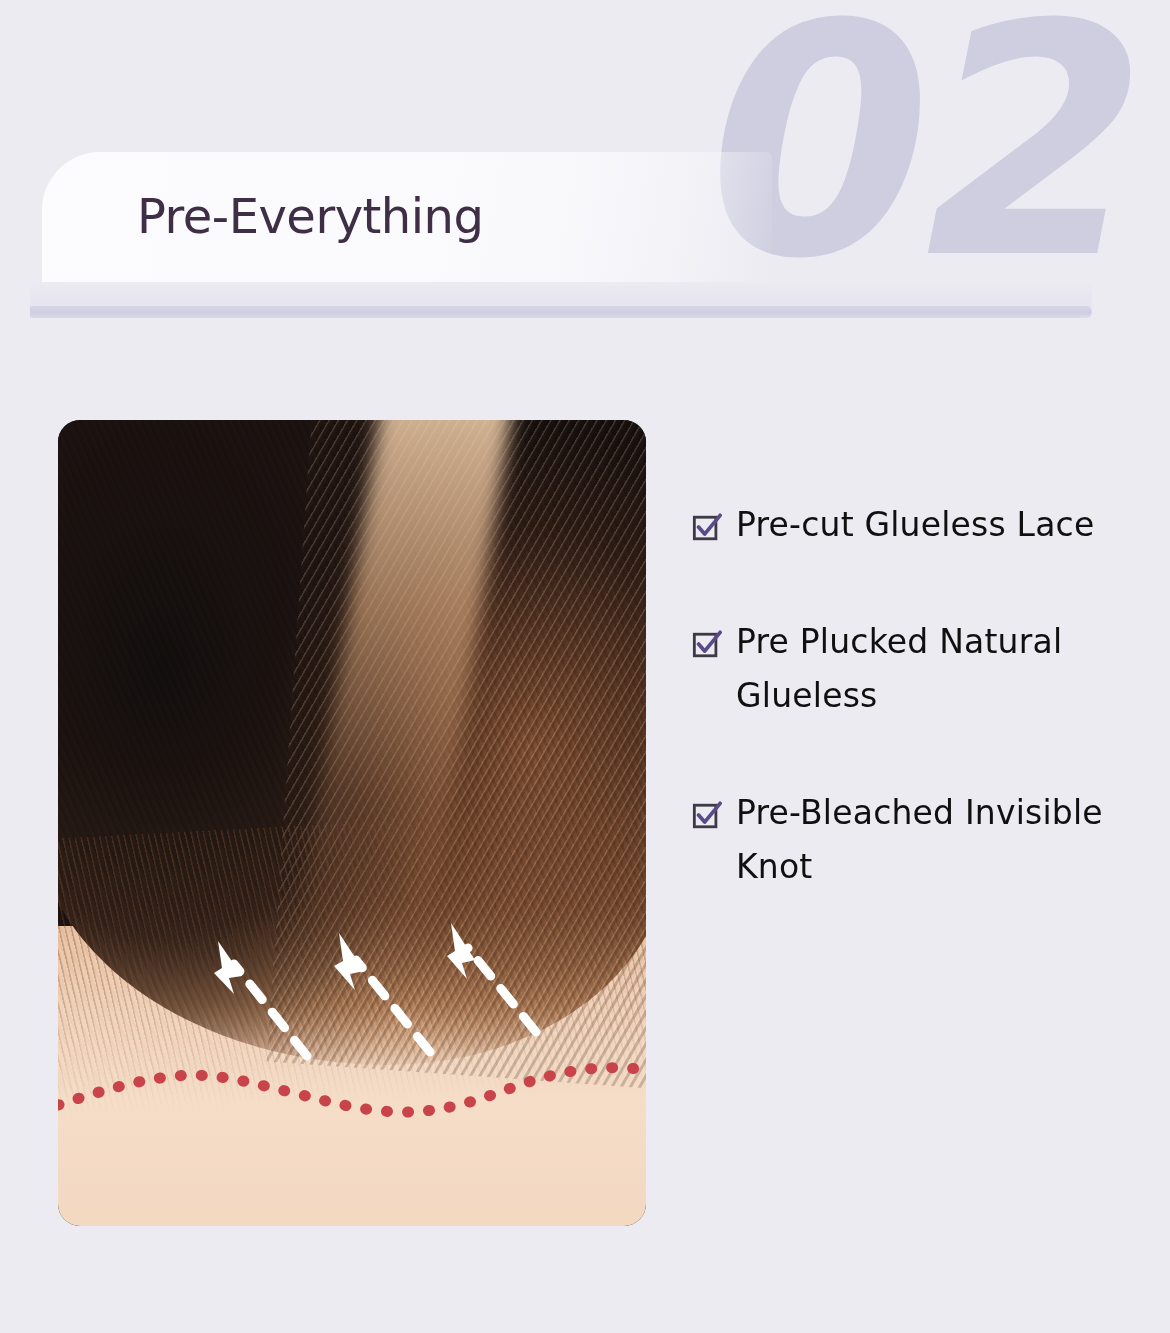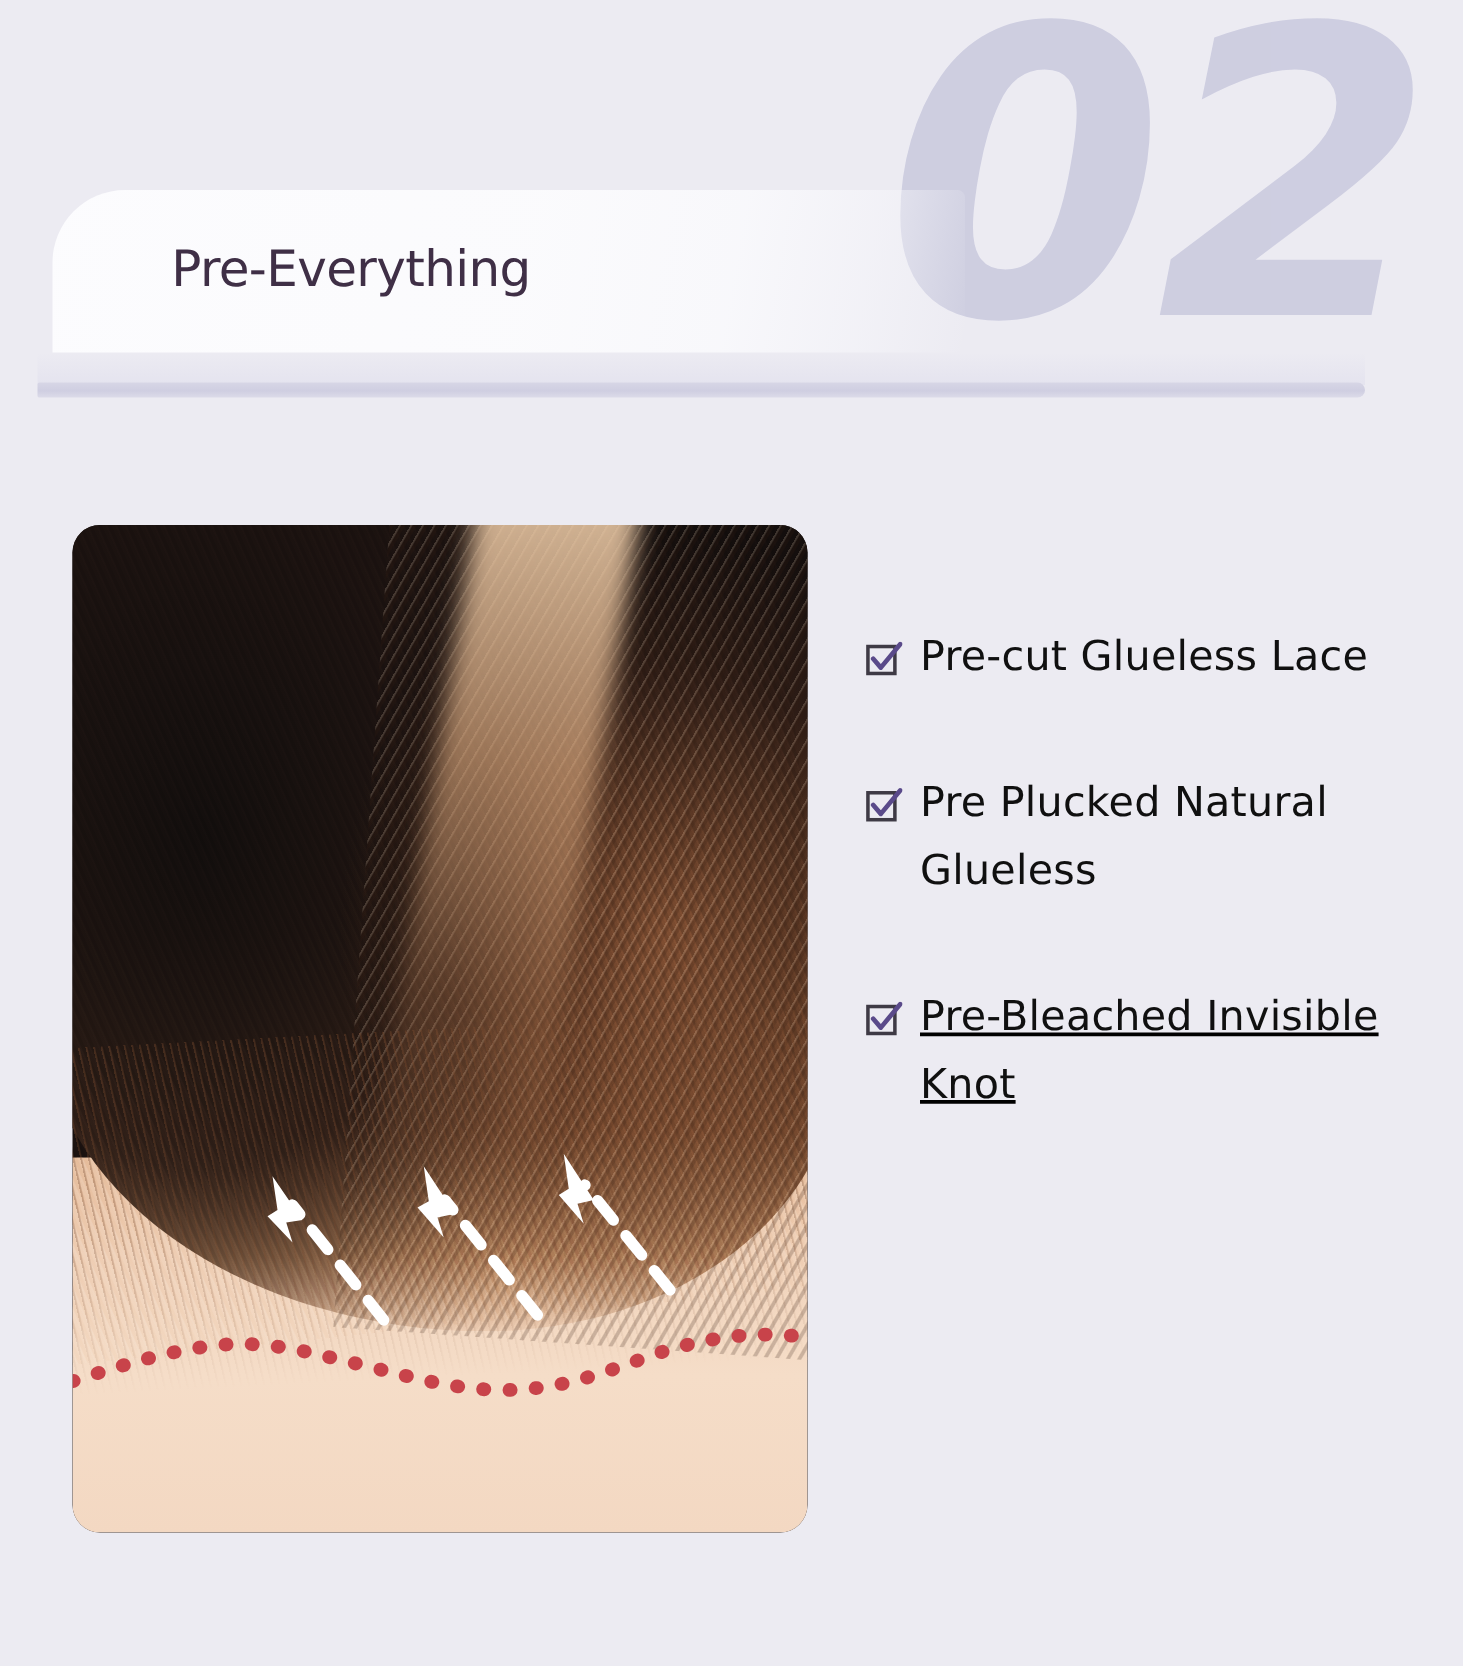--- a/index.html
+++ b/index.html
@@ -58,21 +58,21 @@
         rgba(245,245,250,0.0) 100%);
     z-index: 2;
   }
 
   .title-text {
     position: absolute;
     left: 95px;
     top: 50%;
     transform: translateY(-52%);
     font-family: "DejaVu Sans", sans-serif;
-    font-size: 40px;
+    font-size: 48px;
     font-weight: 400;
     letter-spacing: -0.5px;
     color: #3f2f46;
     white-space: nowrap;
   }
 
   
   .header-bar {
     position: absolute;
     left: 30px;
@@ -185,21 +185,21 @@
     top: 498px;
     width: 460px;
     z-index: 5;
   }
 
   .feature-item {
     display: flex;
     align-items: flex-start;
     margin-bottom: 64px;
   }
-  .feature-item:last-child { margin-bottom: 0; text-decoration: underline; }
+  .feature-item:last-child { margin-bottom: 0; }
 
   .check-icon {
     flex: 0 0 auto;
     width: 30px;
     height: 30px;
     margin-top: 15px;
     margin-right: 14px;
   }
 
   .feature-label {

